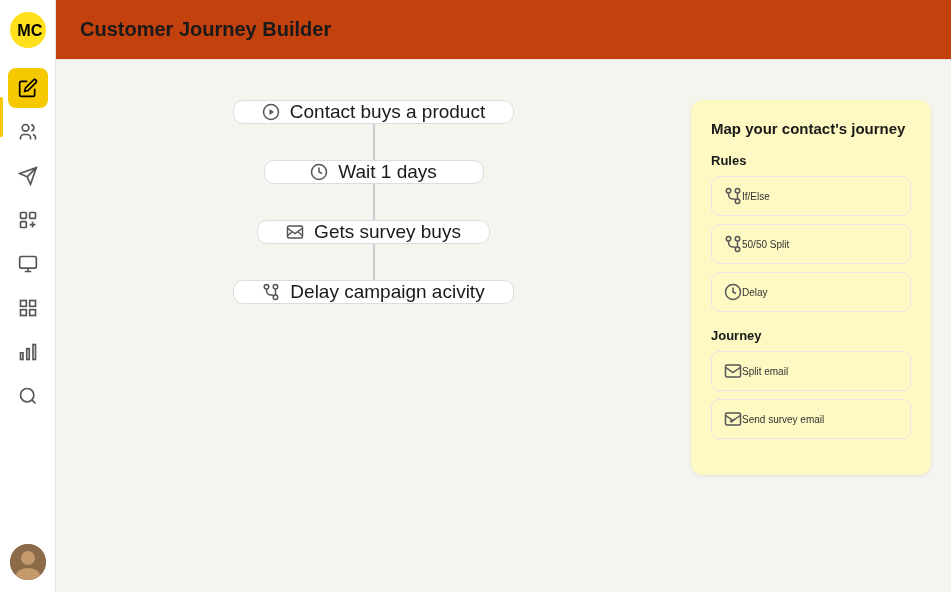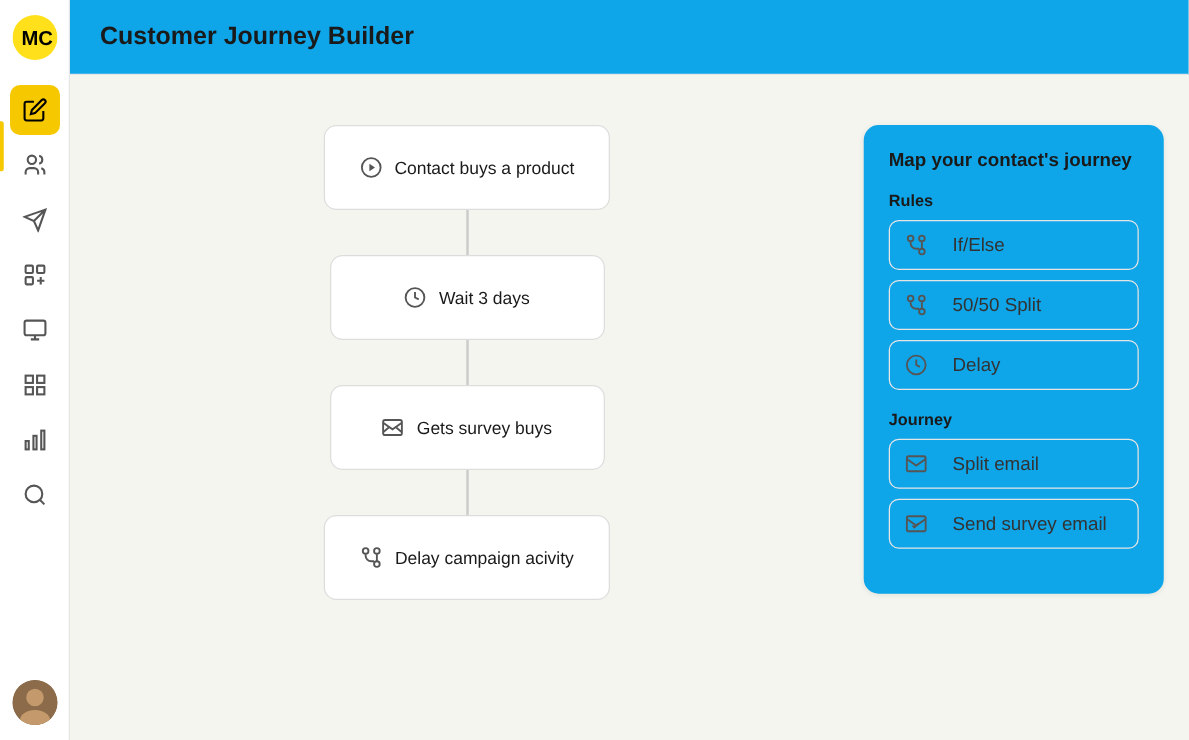--- a/index.html
+++ b/index.html
@@ -62,21 +62,21 @@
       border-radius: 0 2px 2px 0;
     }
 
     
     .main {
       flex: 1;
       display: flex;
       flex-direction: column;
     }
     .header {
-      background: #0ea5e9;
+      background: #c2410c;
       padding: 18px 24px;
       border-bottom: 1px solid #e5e5e5;
     }
     .header-title {
       font-size: 20px;
       font-weight: 600;
       color: #1a1a1a;
     }
 
     
@@ -93,43 +93,43 @@
       flex: 1;
       display: flex;
       flex-direction: column;
       align-items: center;
       padding-top: 20px;
     }
     .flow-node {
       background: #fff;
       border: 1.5px solid #ddd;
       border-radius: 10px;
-      padding: 24px 28px;
+      padding: 0 28px;
       display: flex;
       align-items: center;
       gap: 10px;
-      font-size: 14px;
+      font-size: 19px;
       color: #1a1a1a;
       font-weight: 500;
       cursor: pointer;
       min-width: 220px;
       justify-content: center;
       position: relative;
     }
     .flow-connector {
       width: 2px;
       height: 36px;
       background: #ccc;
     }
     .flow-node svg { width: 18px; height: 18px; color: #555; }
 
     
     .right-panel {
       width: 240px;
-      background: #0ea5e9;
+      background: #fef9c3;
       border-radius: 12px;
       padding: 20px;
       height: fit-content;
       margin-top: 20px;
       box-shadow: 0 1px 4px rgba(0,0,0,0.08);
     }
     .panel-title {
       font-size: 15px;
       font-weight: 600;
       color: #1a1a1a;
@@ -137,27 +137,27 @@
     }
     .panel-section-label {
       font-size: 13px;
       font-weight: 700;
       color: #1a1a1a;
       margin-bottom: 8px;
     }
     .panel-item {
       display: flex;
       align-items: center;
-      gap: 20px;
+      gap: 0;
       padding: 10px 12px;
       border: 1.5px solid #e5e5e5;
       border-radius: 8px;
       margin-bottom: 8px;
       cursor: pointer;
-      font-size: 15px;
+      font-size: 10px;
       color: #333;
     }
     .panel-item svg { width: 18px; height: 18px; color: #555; flex-shrink: 0; }
     .panel-section { margin-bottom: 16px; }
   </style>
 </head>
 <body>
 
 <nav class="sidebar">
   <div class="active-indicator"></div>
@@ -258,21 +258,21 @@
         <span>Contact buys a product</span>
       </div>
 
       <div class="flow-connector"></div>
 
       <div class="flow-node">
         <svg viewBox="0 0 24 24" fill="none" stroke="currentColor" stroke-width="2">
           <circle cx="12" cy="12" r="10"></circle>
           <polyline points="12,6 12,12 16,14"></polyline>
         </svg>
-        <span>Wait 3 days</span>
+        <span>Wait 1 days</span>
       </div>
 
       <div class="flow-connector"></div>
 
       <div class="flow-node">
         <svg viewBox="0 0 24 24" fill="none" stroke="currentColor" stroke-width="2">
           <rect x="2" y="4" width="20" height="16" rx="2"></rect>
           <path d="M2 7l10 7 10-7"></path>
           <path d="M2 17l6-5M22 17l-6-5"></path>
         </svg>

